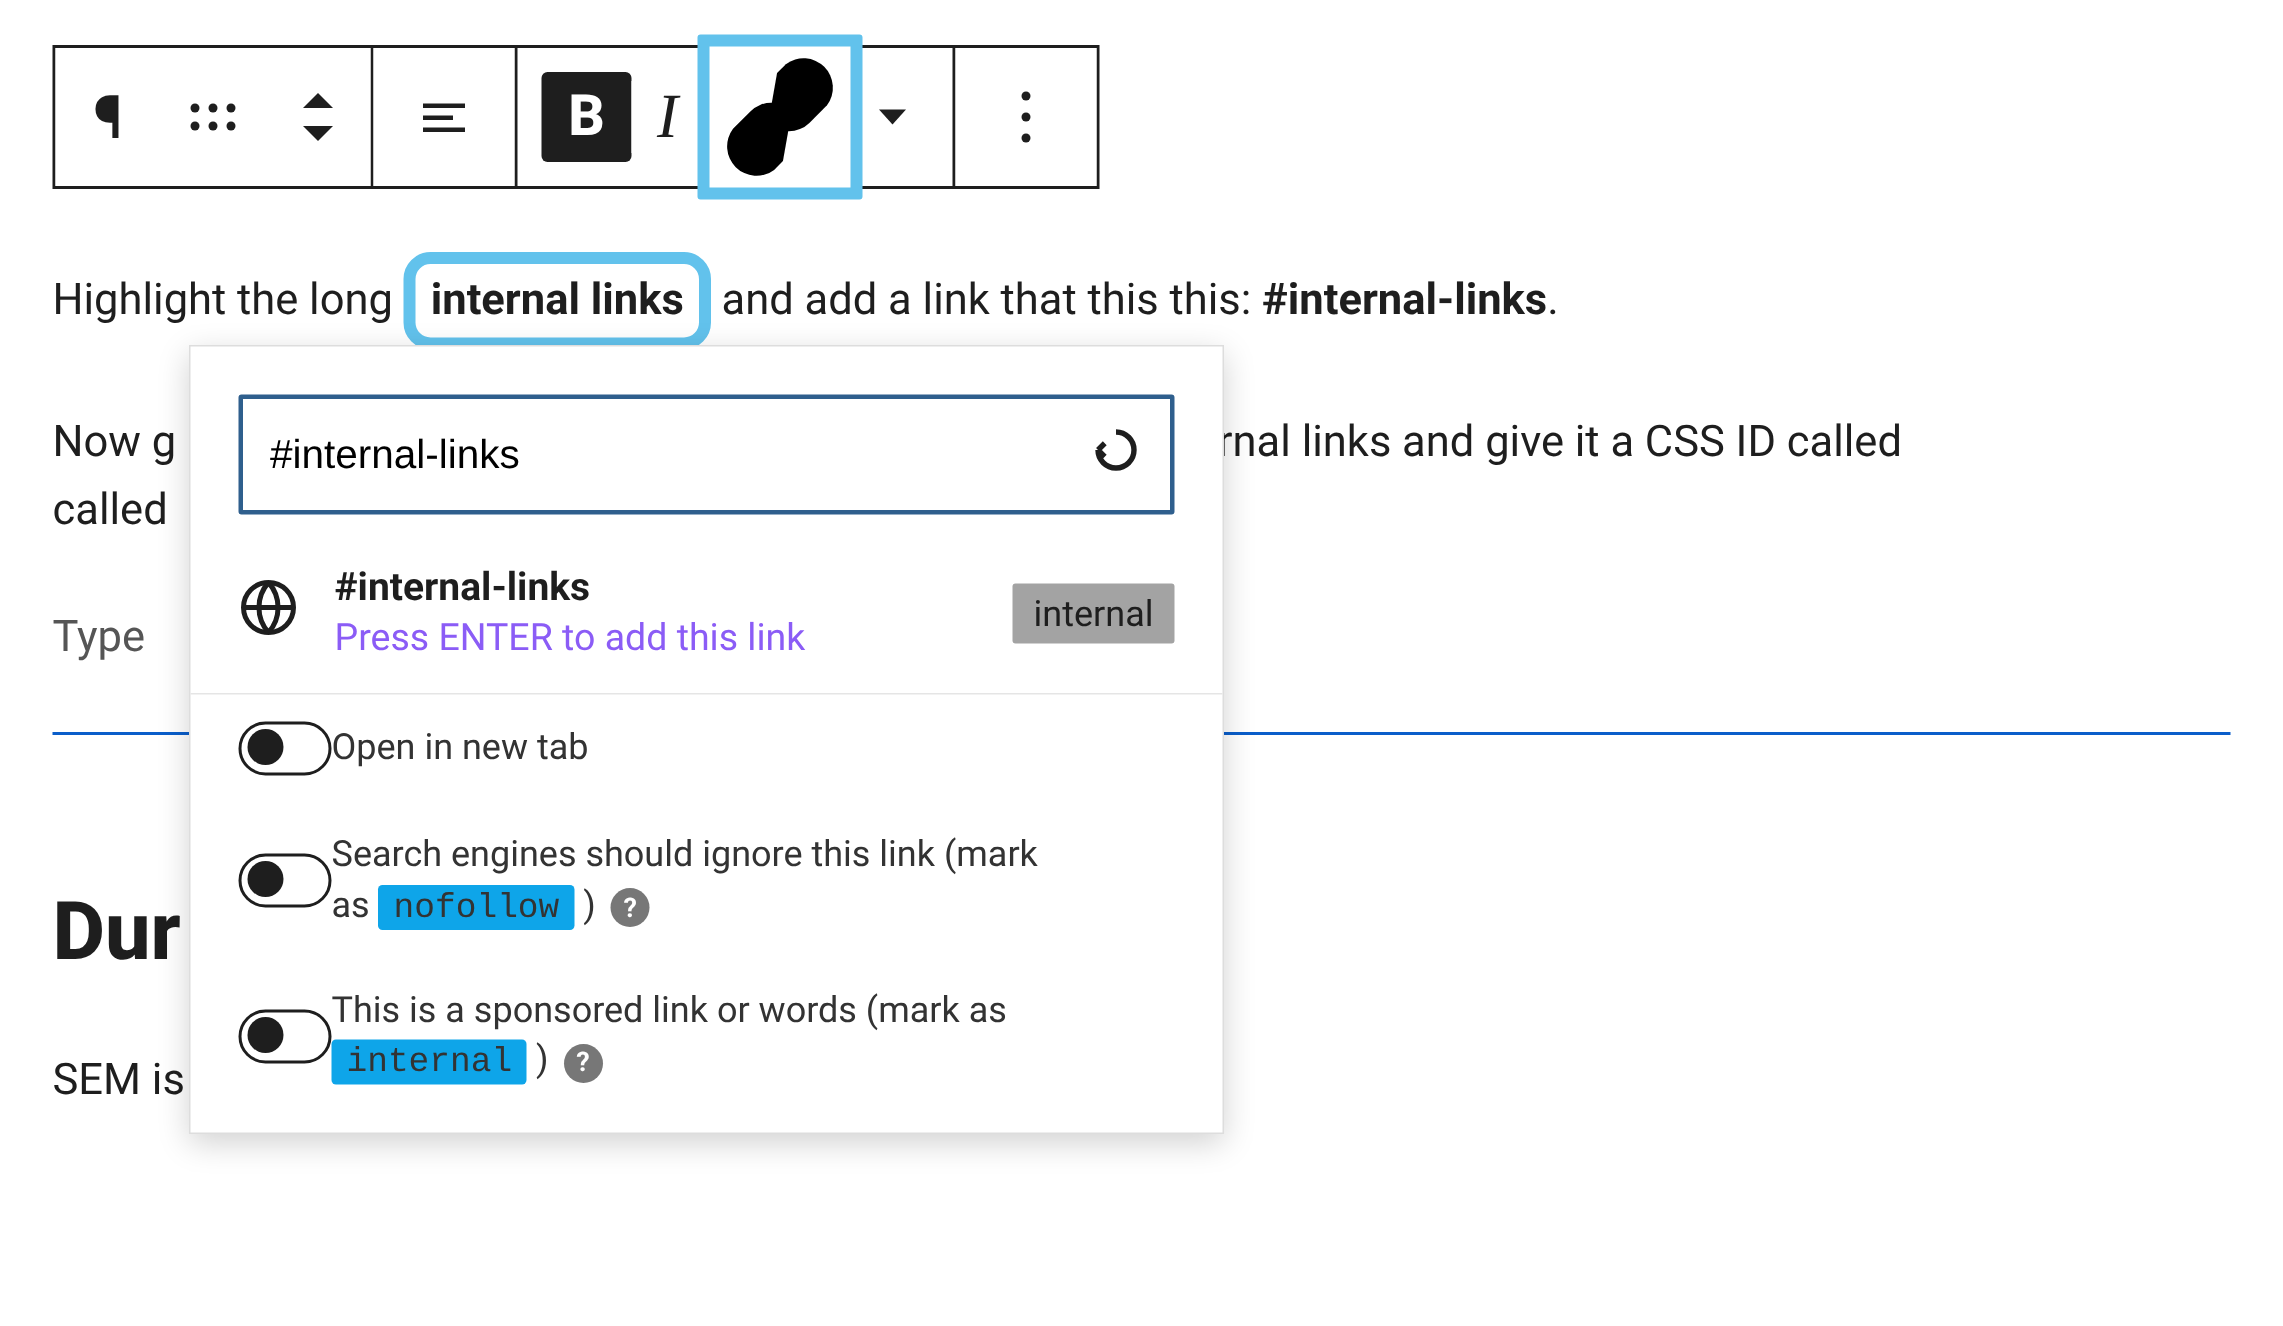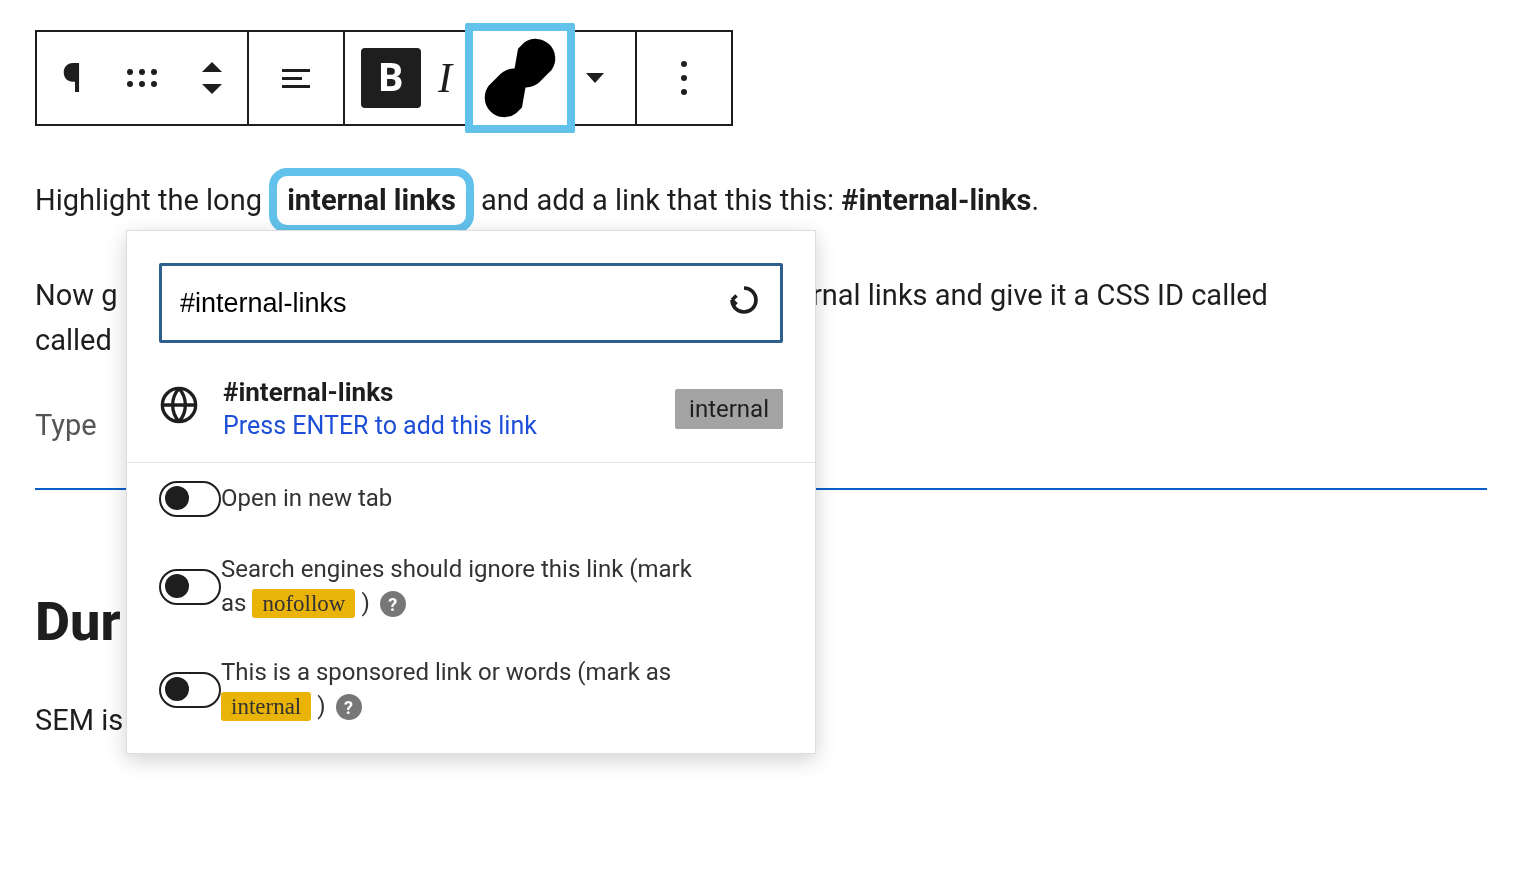--- a/index.html
+++ b/index.html
@@ -120,21 +120,21 @@
   .url-input .submit svg { width: 36px; height: 36px; stroke:#1e1e1e; fill:none; stroke-width:2.4; }
   .suggestion {
     display: flex;
     align-items: center;
     padding: 12px 32px 22px 32px;
     gap: 24px;
     border-bottom: 1px solid #e5e5e5;
   }
   .sugg-icon svg { width: 40px; height: 40px; stroke:#1e1e1e; fill:none; stroke-width:2; }
   .sugg-text .title { font-weight: 700; font-size: 26px; }
-  .sugg-text .hint { color: #1d4ed8; font-size: 25px; margin-top: 4px; }
+  .sugg-text .hint { color: #8b5cf6; font-size: 25px; margin-top: 4px; }
   .sugg-badge {
     margin-left: auto;
     background: #a3a3a3;
     padding: 6px 14px;
     font-size: 24px;
     border-radius: 2px;
   }
   .toggle-row {
     display:flex; align-items:center; 
     padding: 18px 32px;
@@ -150,23 +150,23 @@
     flex-shrink: 0;
   }
   .toggle .knob {
     position: absolute;
     left: 4px; top: 3px;
     width: 24px; height: 24px;
     background: #1e1e1e;
     border-radius: 50%;
   }
   .code-chip {
-    background: #eab308;
+    background: #0ea5e9;
     padding: 2px 10px;
-    font-family: Liberation Serif, serif;
+    font-family: Liberation Mono, monospace;
     font-size: 23px;
     border-radius: 3px;
   }
   .help {
     display:inline-flex; align-items:center; justify-content:center;
     width: 26px; height:26px; border-radius:50%;
     background:#777; color:#fff; font-size:18px; font-weight:700;
     margin-left: 4px;
   }
   .toggle-text { line-height: 1.4; max-width: 500px; }

